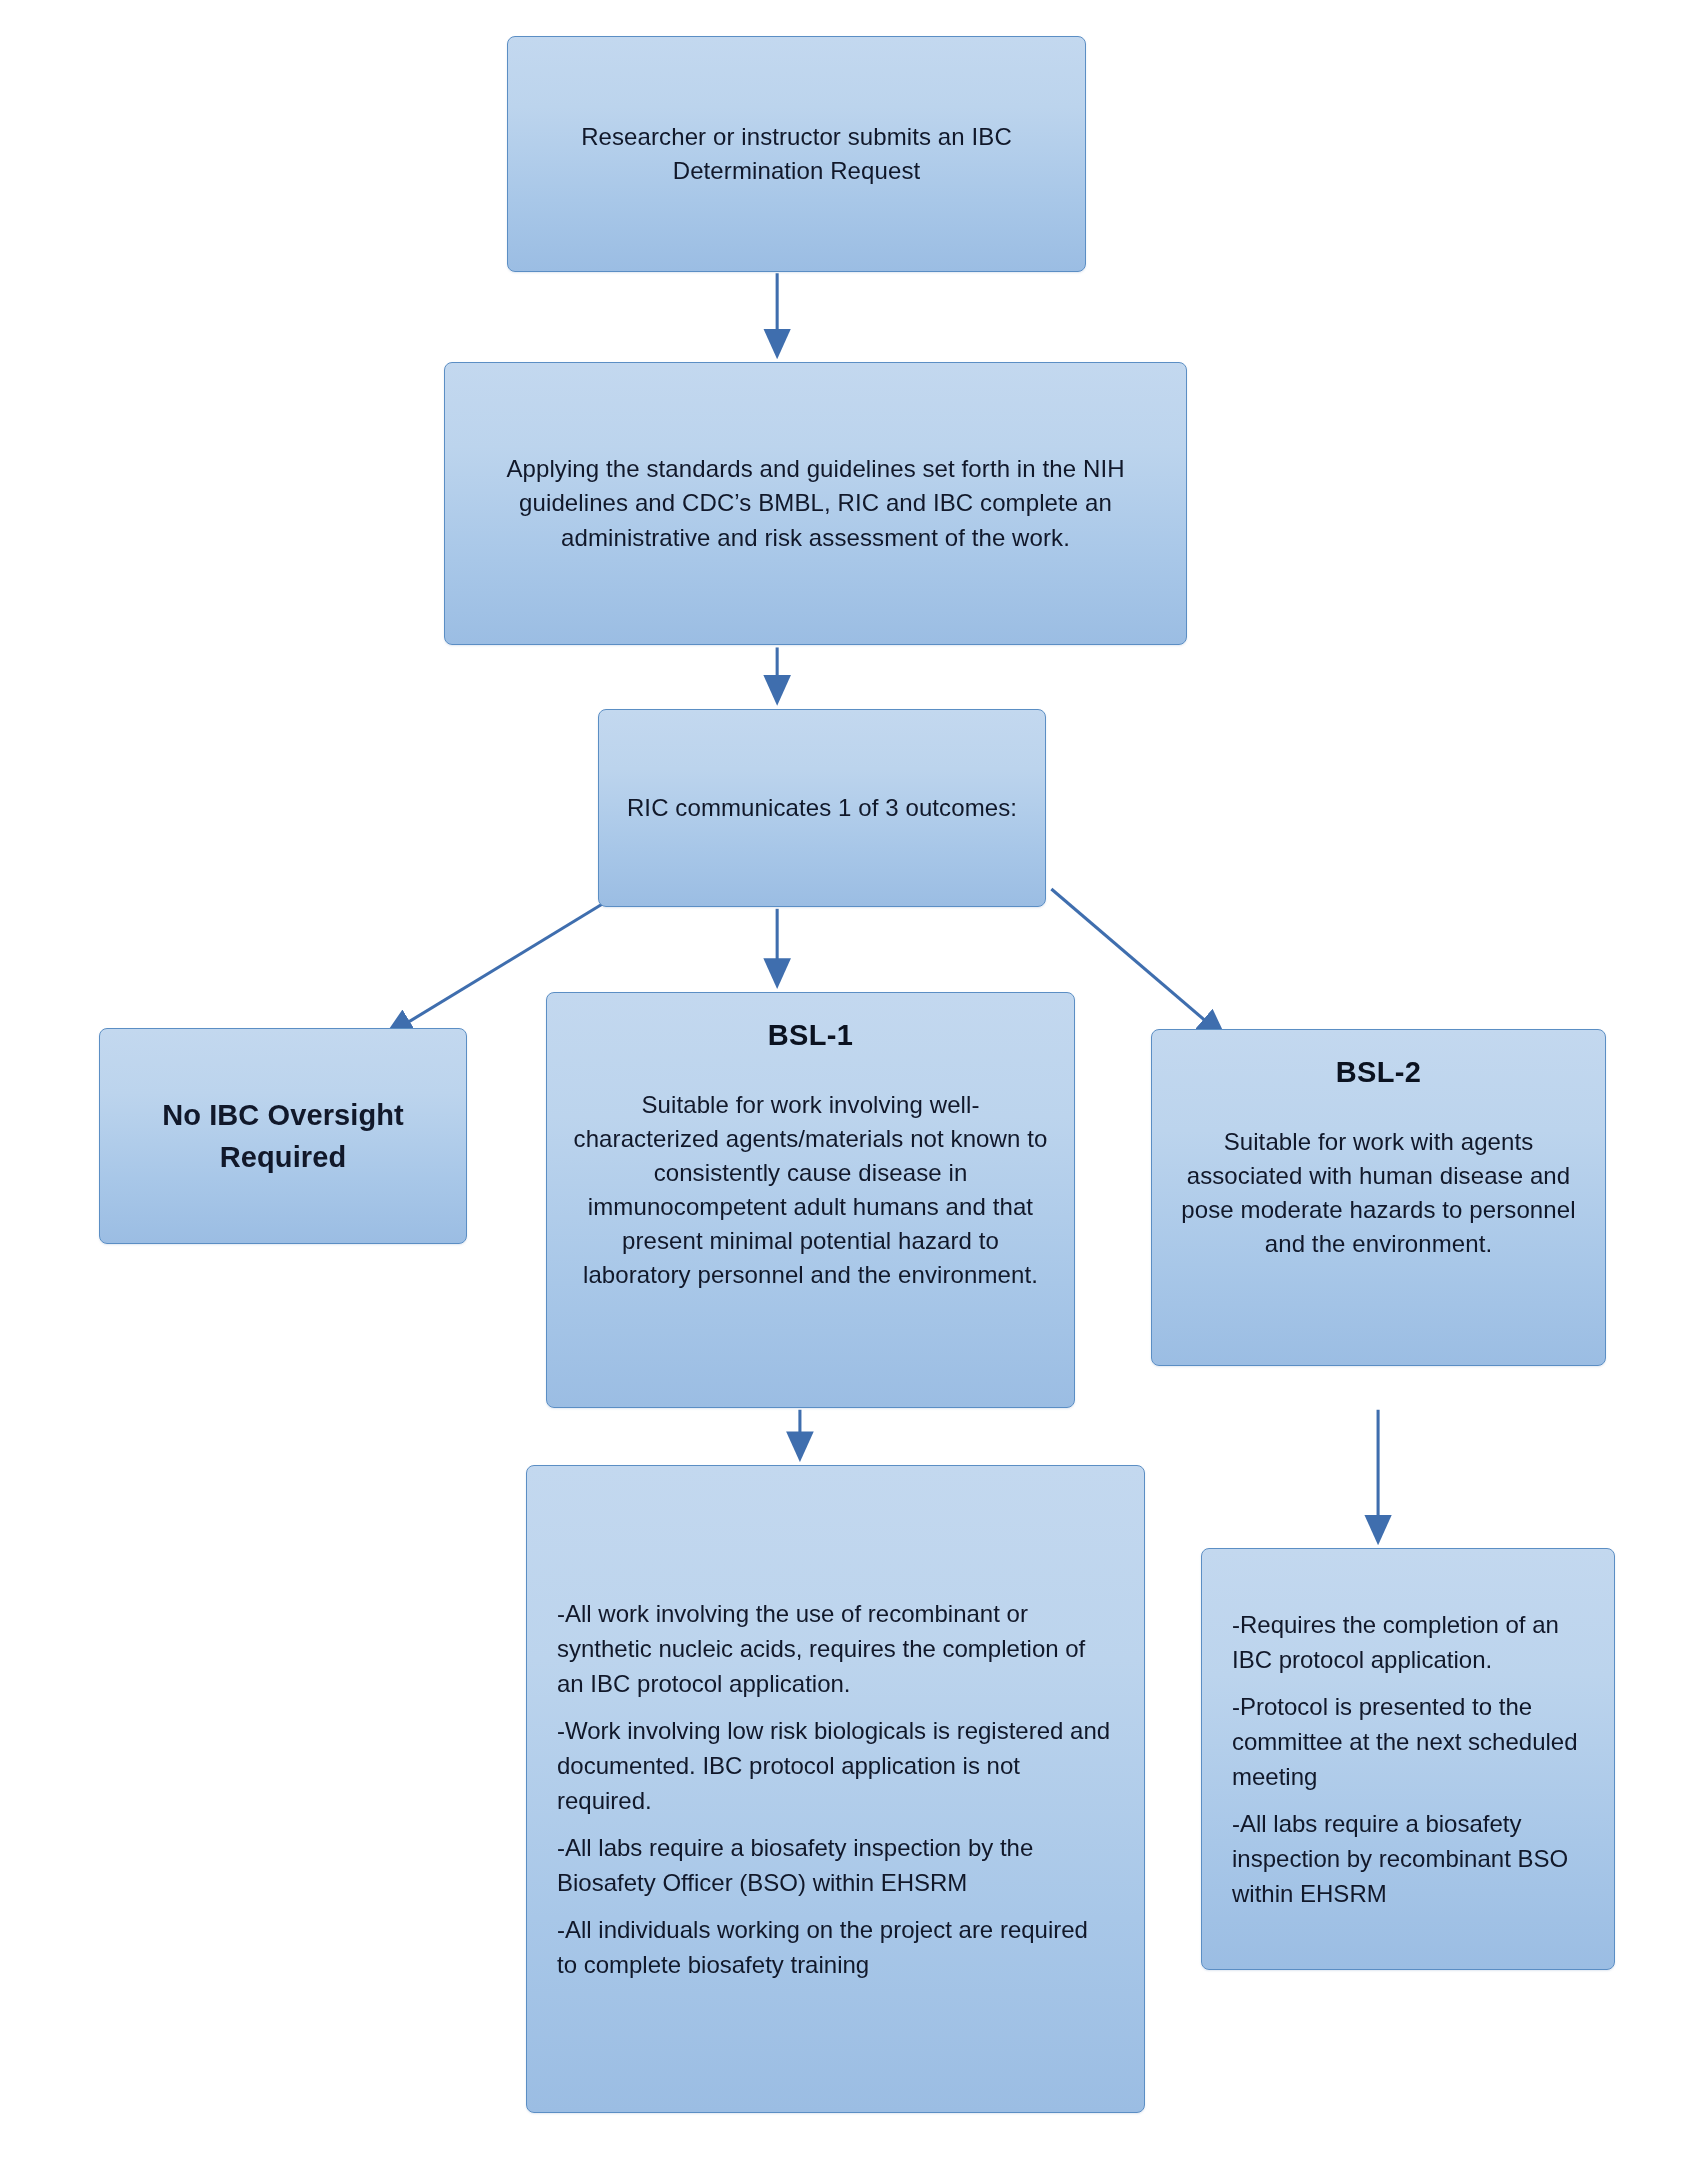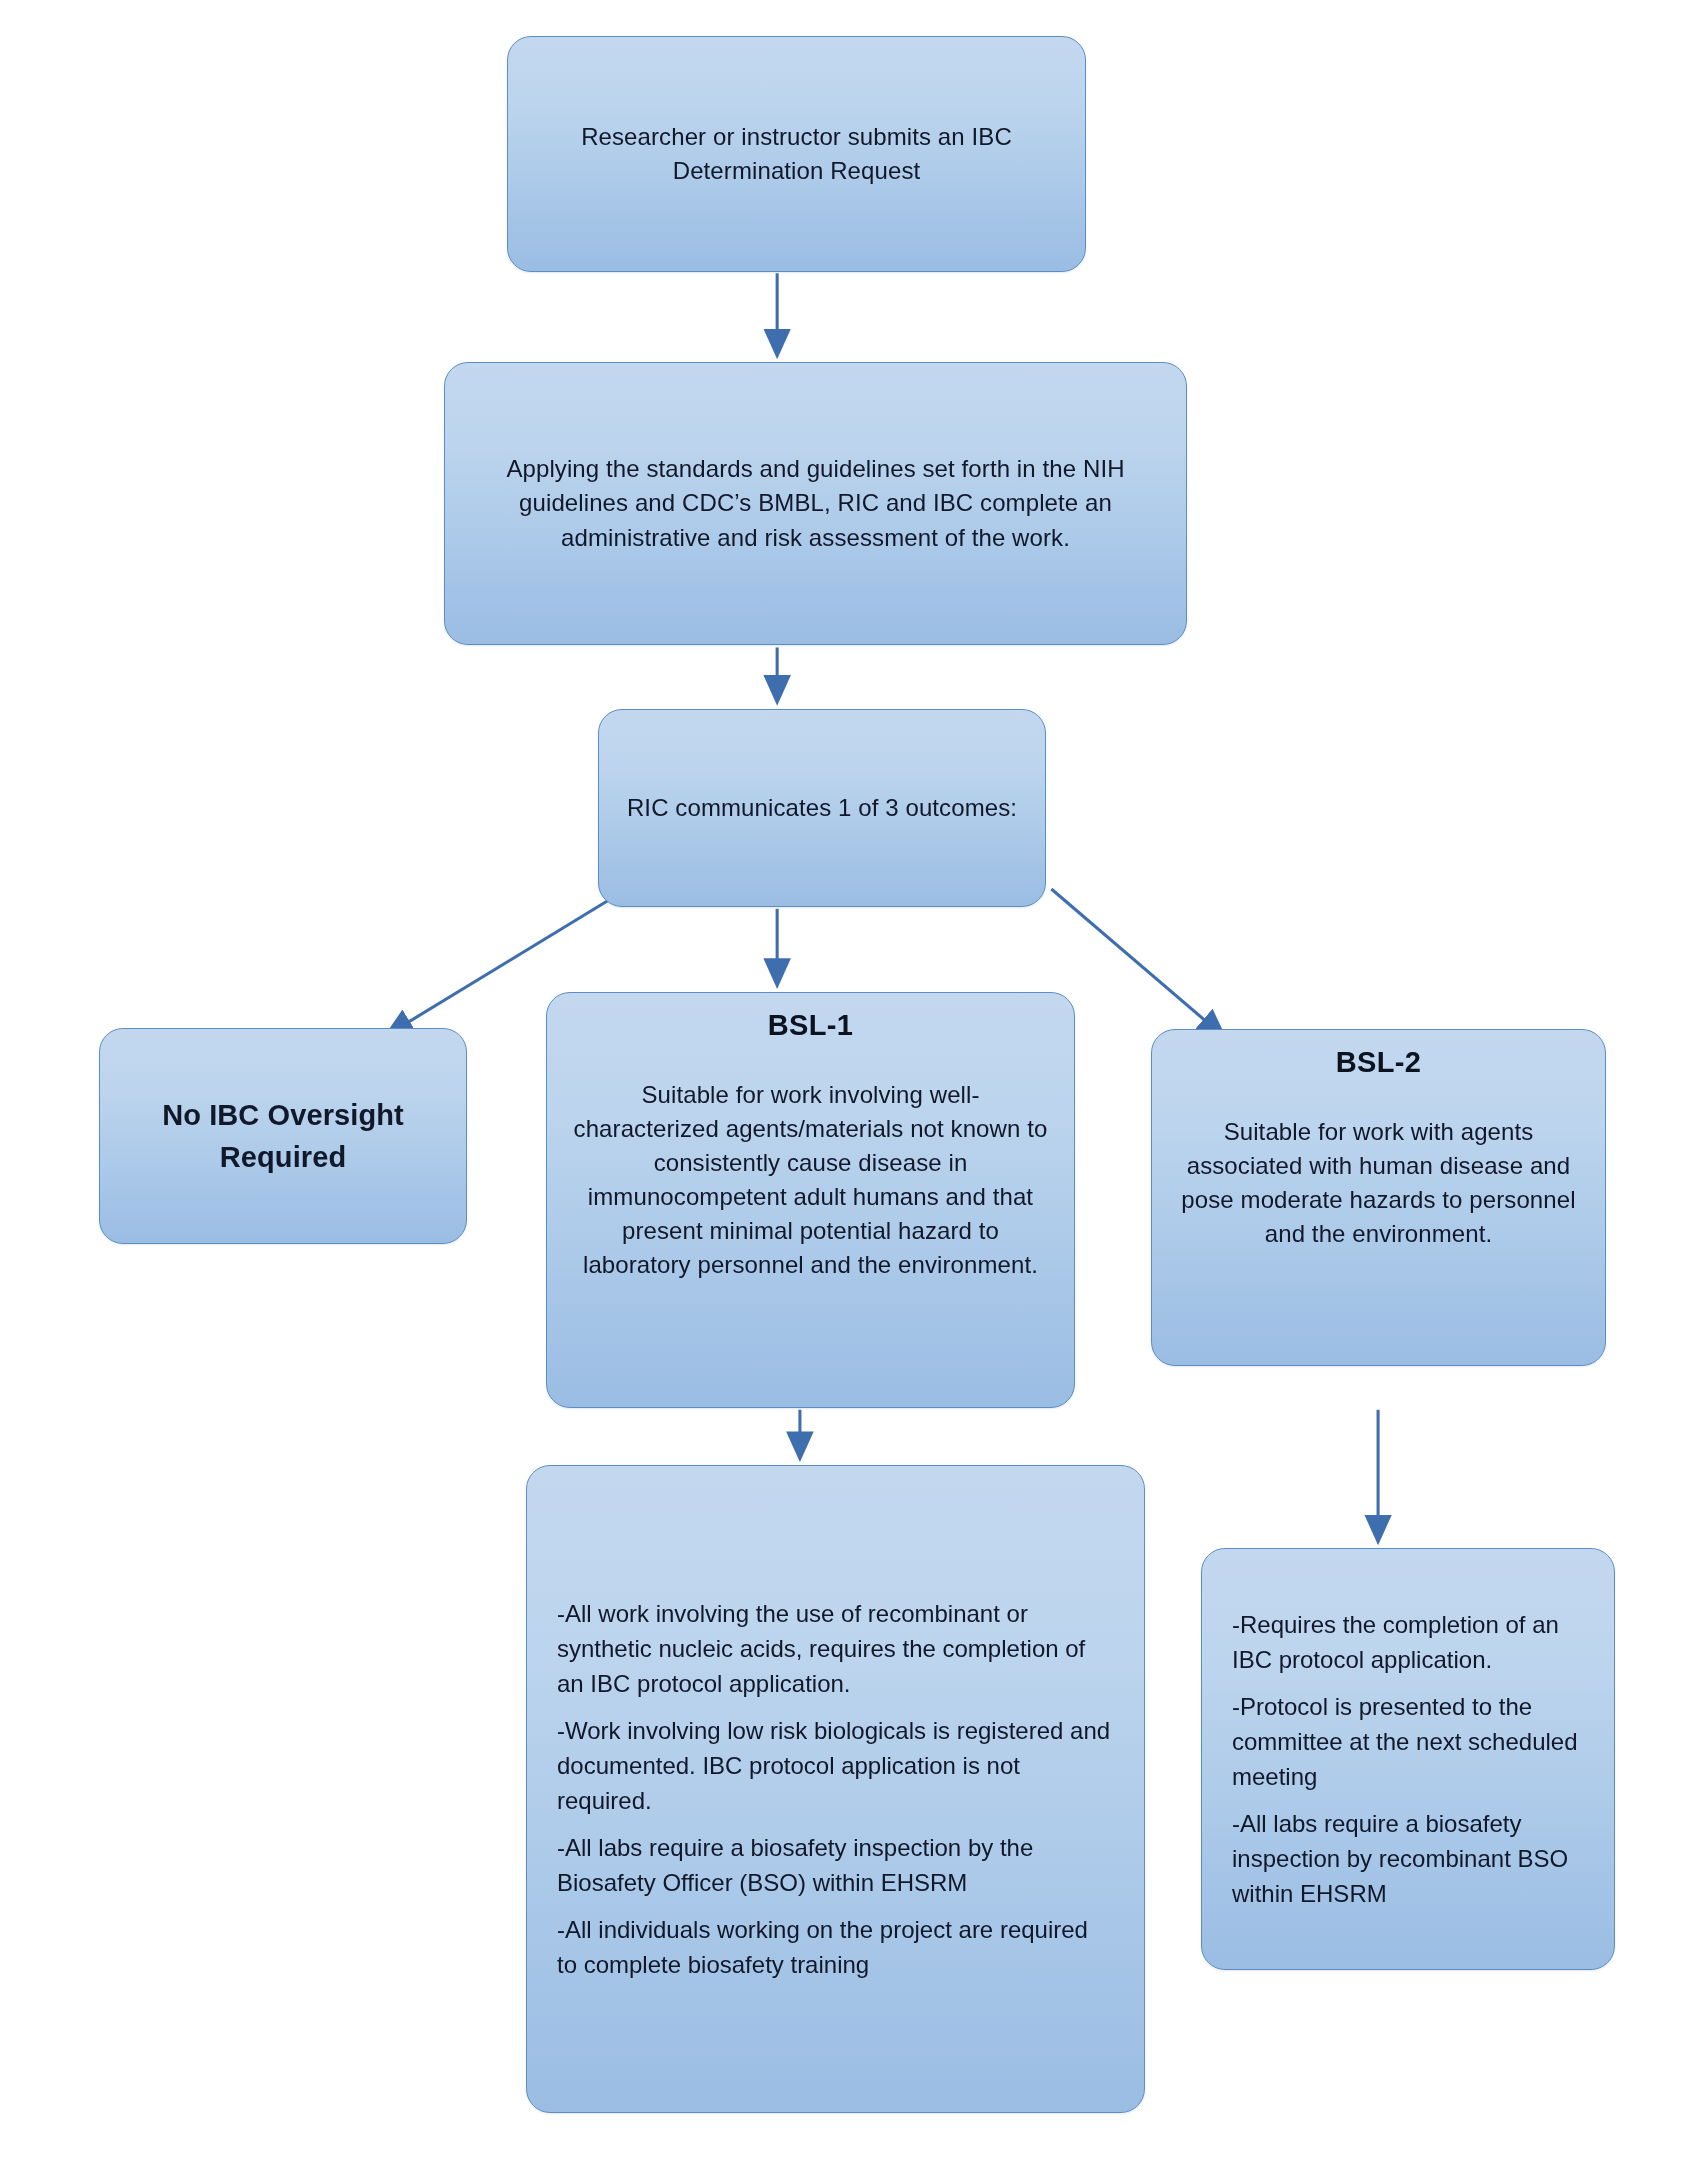--- a/index.html
+++ b/index.html
@@ -31,21 +31,21 @@
     height: 2178px;
     pointer-events: none;
     z-index: 1;
   }
 
   .node {
     position: absolute;
     z-index: 2;
     box-sizing: border-box;
     border: 1.4px solid #5b8ec4;
-    border-radius: 24px;
+    border-radius: 8px;
     background: linear-gradient(to bottom, #c3d8ef 0%, #bcd4ed 30%, #a8c7e8 70%, #9bbde3 100%);
     box-shadow: 0 1px 2px rgba(90,130,180,0.18);
     display: flex;
     flex-direction: column;
     align-items: center;
     justify-content: center;
     text-align: center;
     padding: 14px 22px;
   }
 
@@ -58,21 +58,21 @@
 
   .node .heading {
     font-size: 29px;
     font-weight: bold;
     color: #0b1220;
     letter-spacing: 0.3px;
   }
 
   .node.titled {
     justify-content: flex-start;
-    padding-top: 16px;
+    padding-top: 26px;
   }
   .node.titled .heading {
     margin-bottom: 36px;
   }
 
   .node.bold-only .body {
     font-size: 29px;
     font-weight: bold;
     line-height: 1.45;
   }

